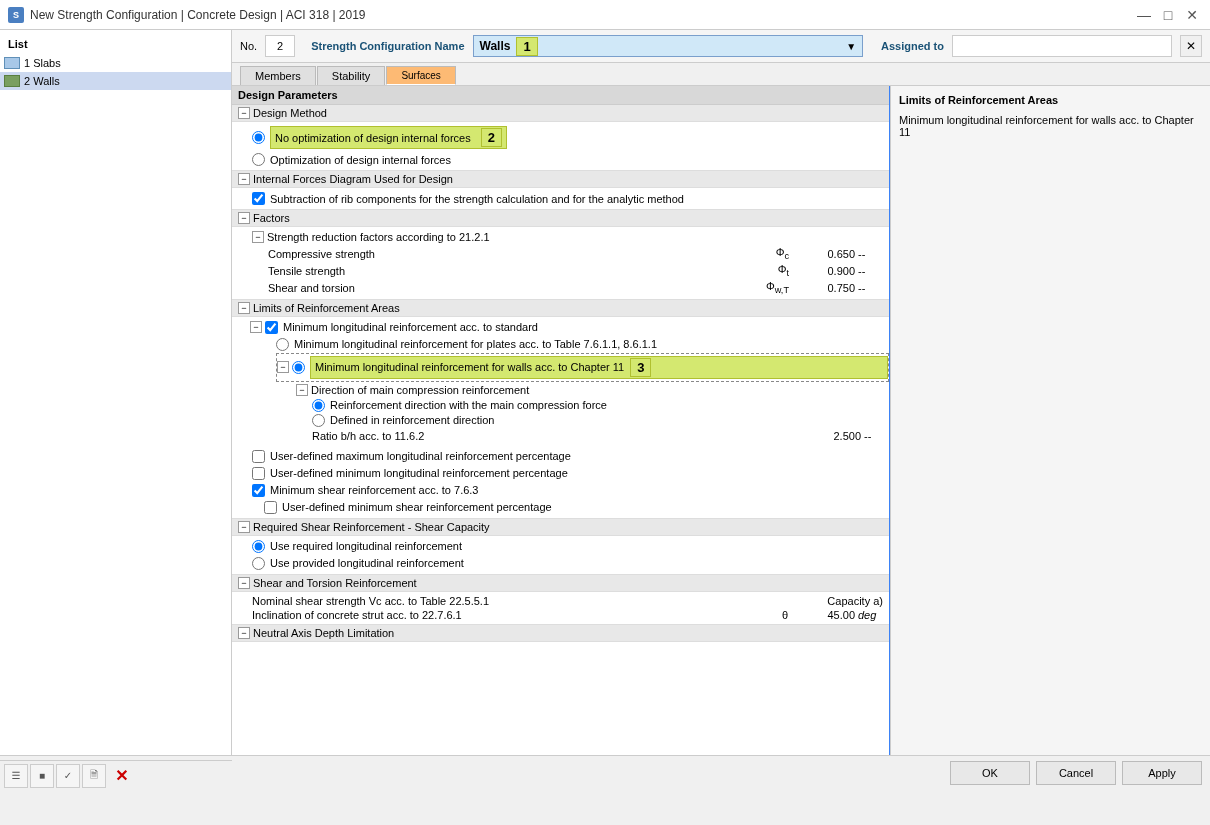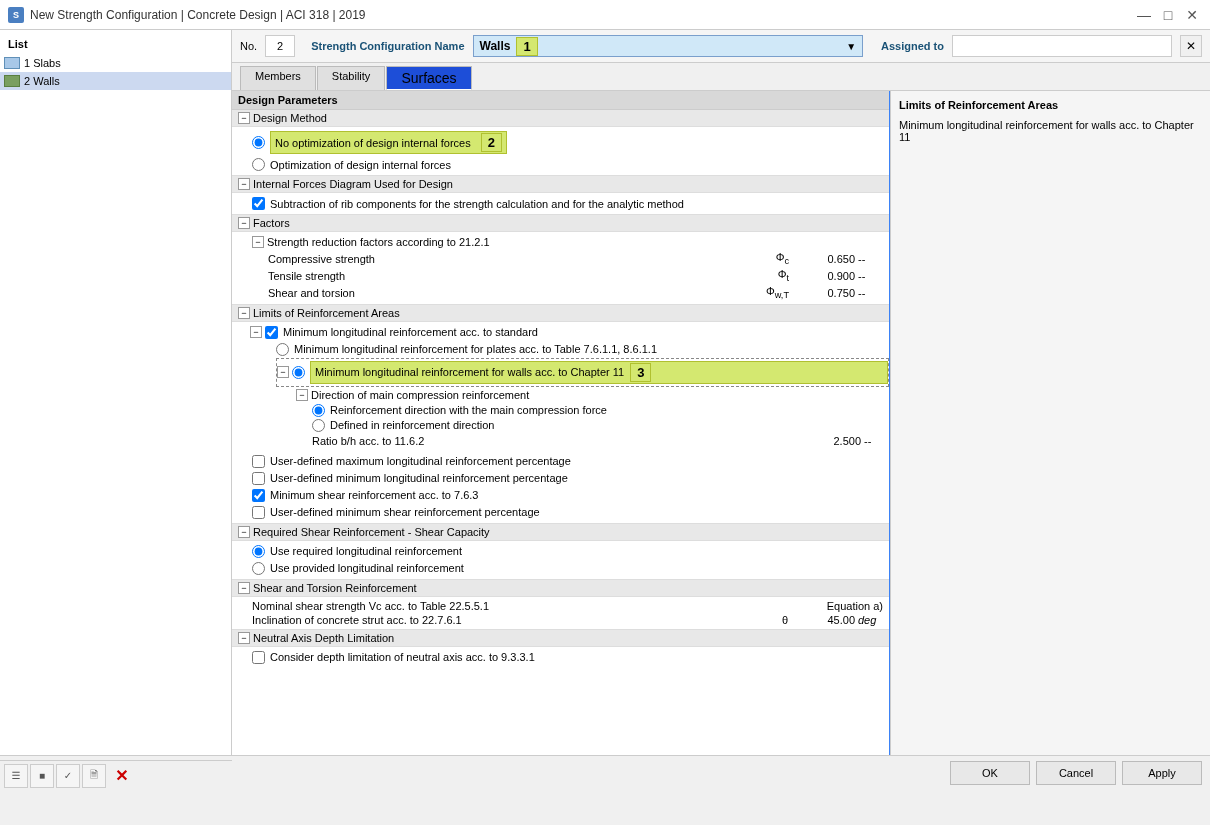--- a/index.html
+++ b/index.html
@@ -88,21 +88,21 @@
         <span style="position:absolute;right:6px;font-size:10px;">▼</span>
       </div>
       <span style="font-size:11px;font-weight:bold;color:#1a5276;margin-left:10px;">Assigned to</span>
       <input type="text" style="width: 220px; height: 22px; border: 1px solid rgb(204, 204, 204); background: rgb(255, 255, 255); font-size: 11px; padding: 0px 4px;">
       <button style="width:22px;height:22px;border:1px solid #ccc;background:#f0f0f0;cursor:pointer;font-size:12px;display:flex;align-items:center;justify-content:center;">✕</button>
     </div>
 
     <div style="background:#f0f0f0;border-bottom:1px solid #ccc;padding:3px 8px 0;display:flex;gap:1px;">
       <div class="tab" style="padding:3px 14px;border:1px solid #bbb;border-bottom:none;background:#e0e0e0;font-size:11px;cursor:pointer;">Members</div>
       <div class="tab" style="padding:3px 14px;border:1px solid #bbb;border-bottom:none;background:#e0e0e0;font-size:11px;cursor:pointer;">Stability</div>
-      <div class="tab active" style="padding:3px 14px;border:1px solid #bbb;border-bottom:1px solid #fff;background:#1d4ed8;font-size:14px;cursor:pointer;">Surfaces</div>
+      <div class="tab active" style="padding:3px 14px;border:1px solid #bbb;border-bottom:1px solid #fff;background:#fdba74;font-size:10px;cursor:pointer;">Surfaces</div>
     </div>
 
     <div style="display:flex;flex:1;overflow:hidden;">
 
       <div class="left-panel">
         <div style="background:#d8d8d8;padding:3px 6px;font-size:11px;font-weight:bold;border-bottom:1px solid #ccc;">Design Parameters</div>
 
         <div style="display:flex;align-items:center;padding:2px 6px;background:#e8e8e8;border-bottom:1px solid #ddd;">
           <span class="collapse-minus">−</span>
           <span style="font-size:11px;">Design Method</span>
@@ -223,21 +223,21 @@
               <span style="font-size:11px;">User-defined maximum longitudinal reinforcement percentage</span>
             </div>
             <div style="display:flex;align-items:center;padding:2px 0;">
               <input type="checkbox" style="margin-right: 5px;">
               <span style="font-size:11px;">User-defined minimum longitudinal reinforcement percentage</span>
             </div>
             <div style="display:flex;align-items:center;padding:2px 0;">
               <input type="checkbox" checked="" style="margin-right: 5px;">
               <span style="font-size:11px;">Minimum shear reinforcement acc. to 7.6.3</span>
             </div>
-            <div style="display:flex;align-items:center;padding:2px 0;">
+            <div style="display:flex;align-items:center;padding:2px 0;margin-left:12px;">
               <input type="checkbox" style="margin-right: 5px;">
               <span style="font-size:11px;">User-defined minimum shear reinforcement percentage</span>
             </div>
           </div>
         </div>
 
         <div style="display:flex;align-items:center;padding:2px 6px;background:#e8e8e8;border-top:1px solid #ddd;border-bottom:1px solid #ddd;">
           <span class="collapse-minus">−</span>
           <span style="font-size:11px;">Required Shear Reinforcement - Shear Capacity</span>
         </div>
@@ -252,39 +252,33 @@
           </div>
         </div>
 
         <div style="display:flex;align-items:center;padding:2px 6px;background:#e8e8e8;border-top:1px solid #ddd;border-bottom:1px solid #ddd;">
           <span class="collapse-minus">−</span>
           <span style="font-size:11px;">Shear and Torsion Reinforcement</span>
         </div>
         <div style="padding:2px 6px 2px 20px;">
           <div style="display:flex;align-items:center;padding:1px 0;">
             <span style="flex:1;font-size:11px;">Nominal shear strength Vc acc. to Table 22.5.5.1</span>
-            <span style="width:80px;text-align:right;font-size:11px;">Equation a)</span>
+            <span style="width:80px;text-align:right;font-size:11px;">Capacity a)</span>
           </div>
           <div style="display:flex;align-items:center;padding:1px 0;">
             <span style="flex:1;font-size:11px;">Inclination of concrete strut acc. to 22.7.6.1</span>
             <span style="width:20px;text-align:center;font-size:11px;">θ</span>
             <span style="width:60px;text-align:right;font-size:11px;">45.00</span>
             <span style="width:25px;text-align:left;font-size:11px;margin-left:3px;font-style:italic;">deg</span>
           </div>
         </div>
 
         <div style="display:flex;align-items:center;padding:2px 6px;background:#e8e8e8;border-top:1px solid #ddd;border-bottom:1px solid #ddd;">
           <span class="collapse-minus">−</span>
           <span style="font-size:11px;">Neutral Axis Depth Limitation</span>
-        </div>
-        <div style="padding:2px 6px 2px 20px;">
-          <div style="display:flex;align-items:center;padding:2px 0;">
-            <input type="checkbox" style="margin-right: 5px;">
-            <span style="font-size:11px;">Consider depth limitation of neutral axis acc. to 9.3.3.1</span>
-          </div>
         </div>
 
       </div>
 
       <div class="right-panel">
         <div style="font-size:11px;font-weight:bold;margin-bottom:8px;">Limits of Reinforcement Areas</div>
         <div style="font-size:11px;">Minimum longitudinal reinforcement for walls acc. to Chapter 11</div>
       </div>
 
     </div>

